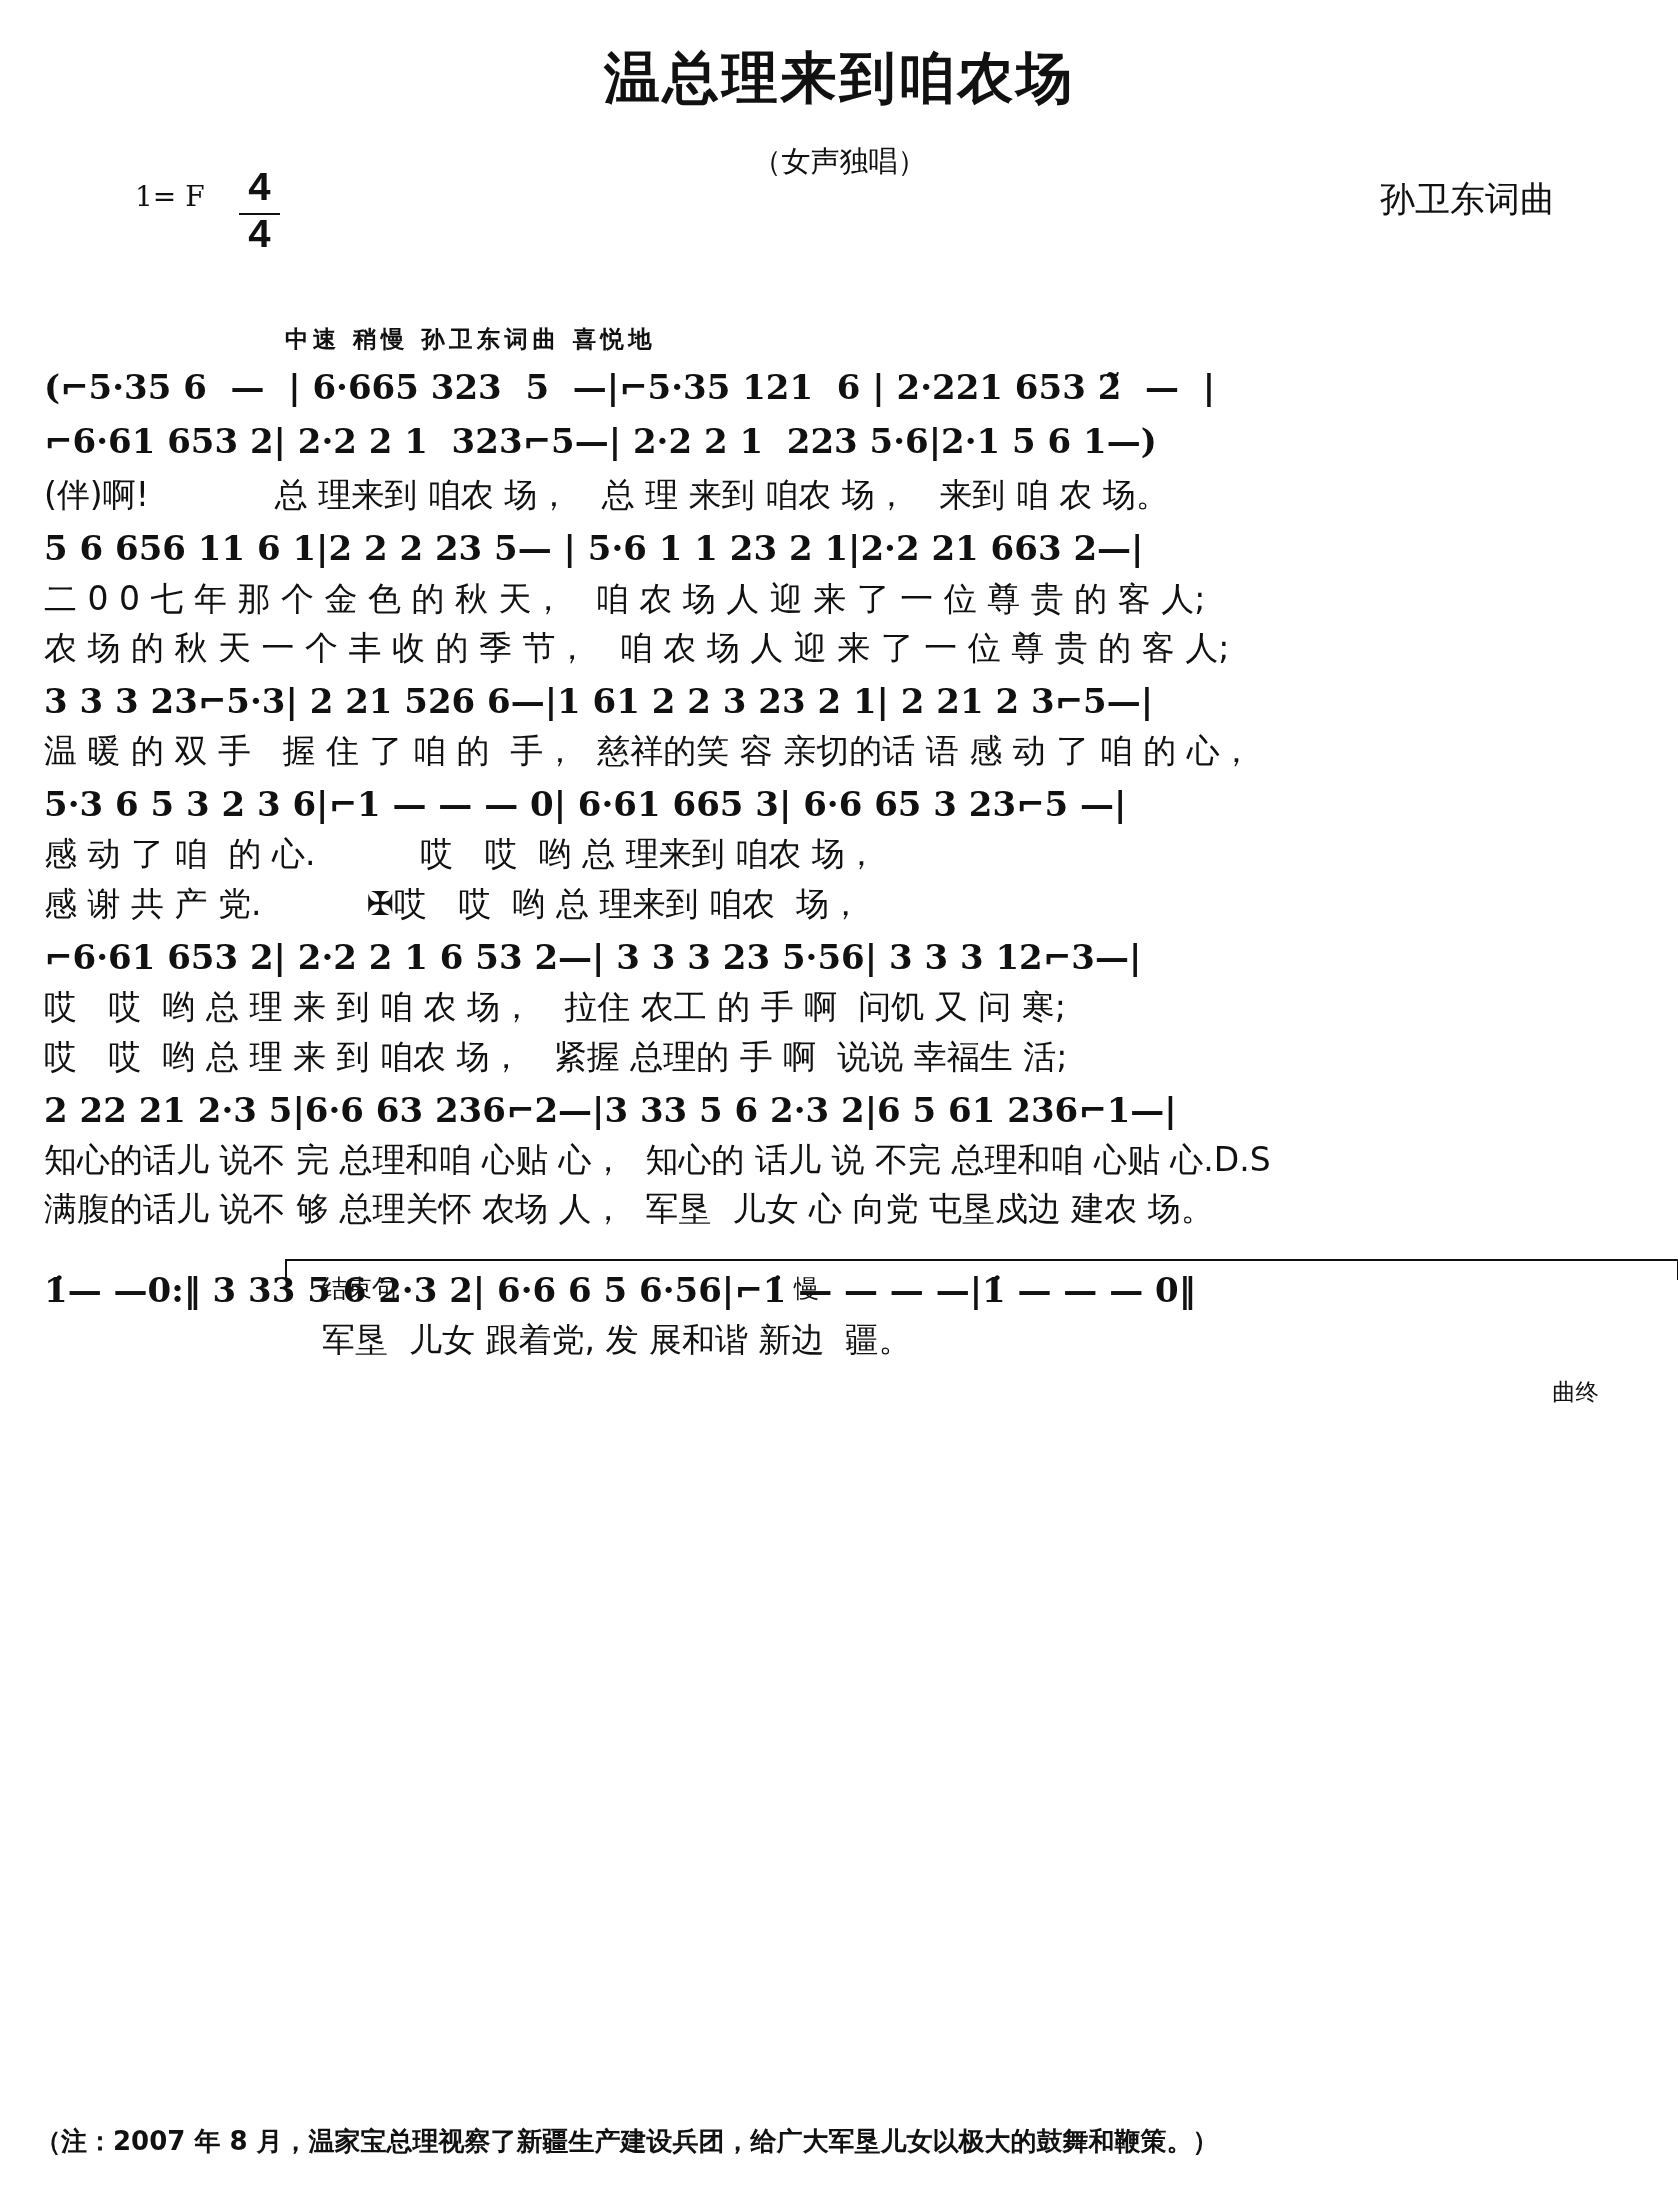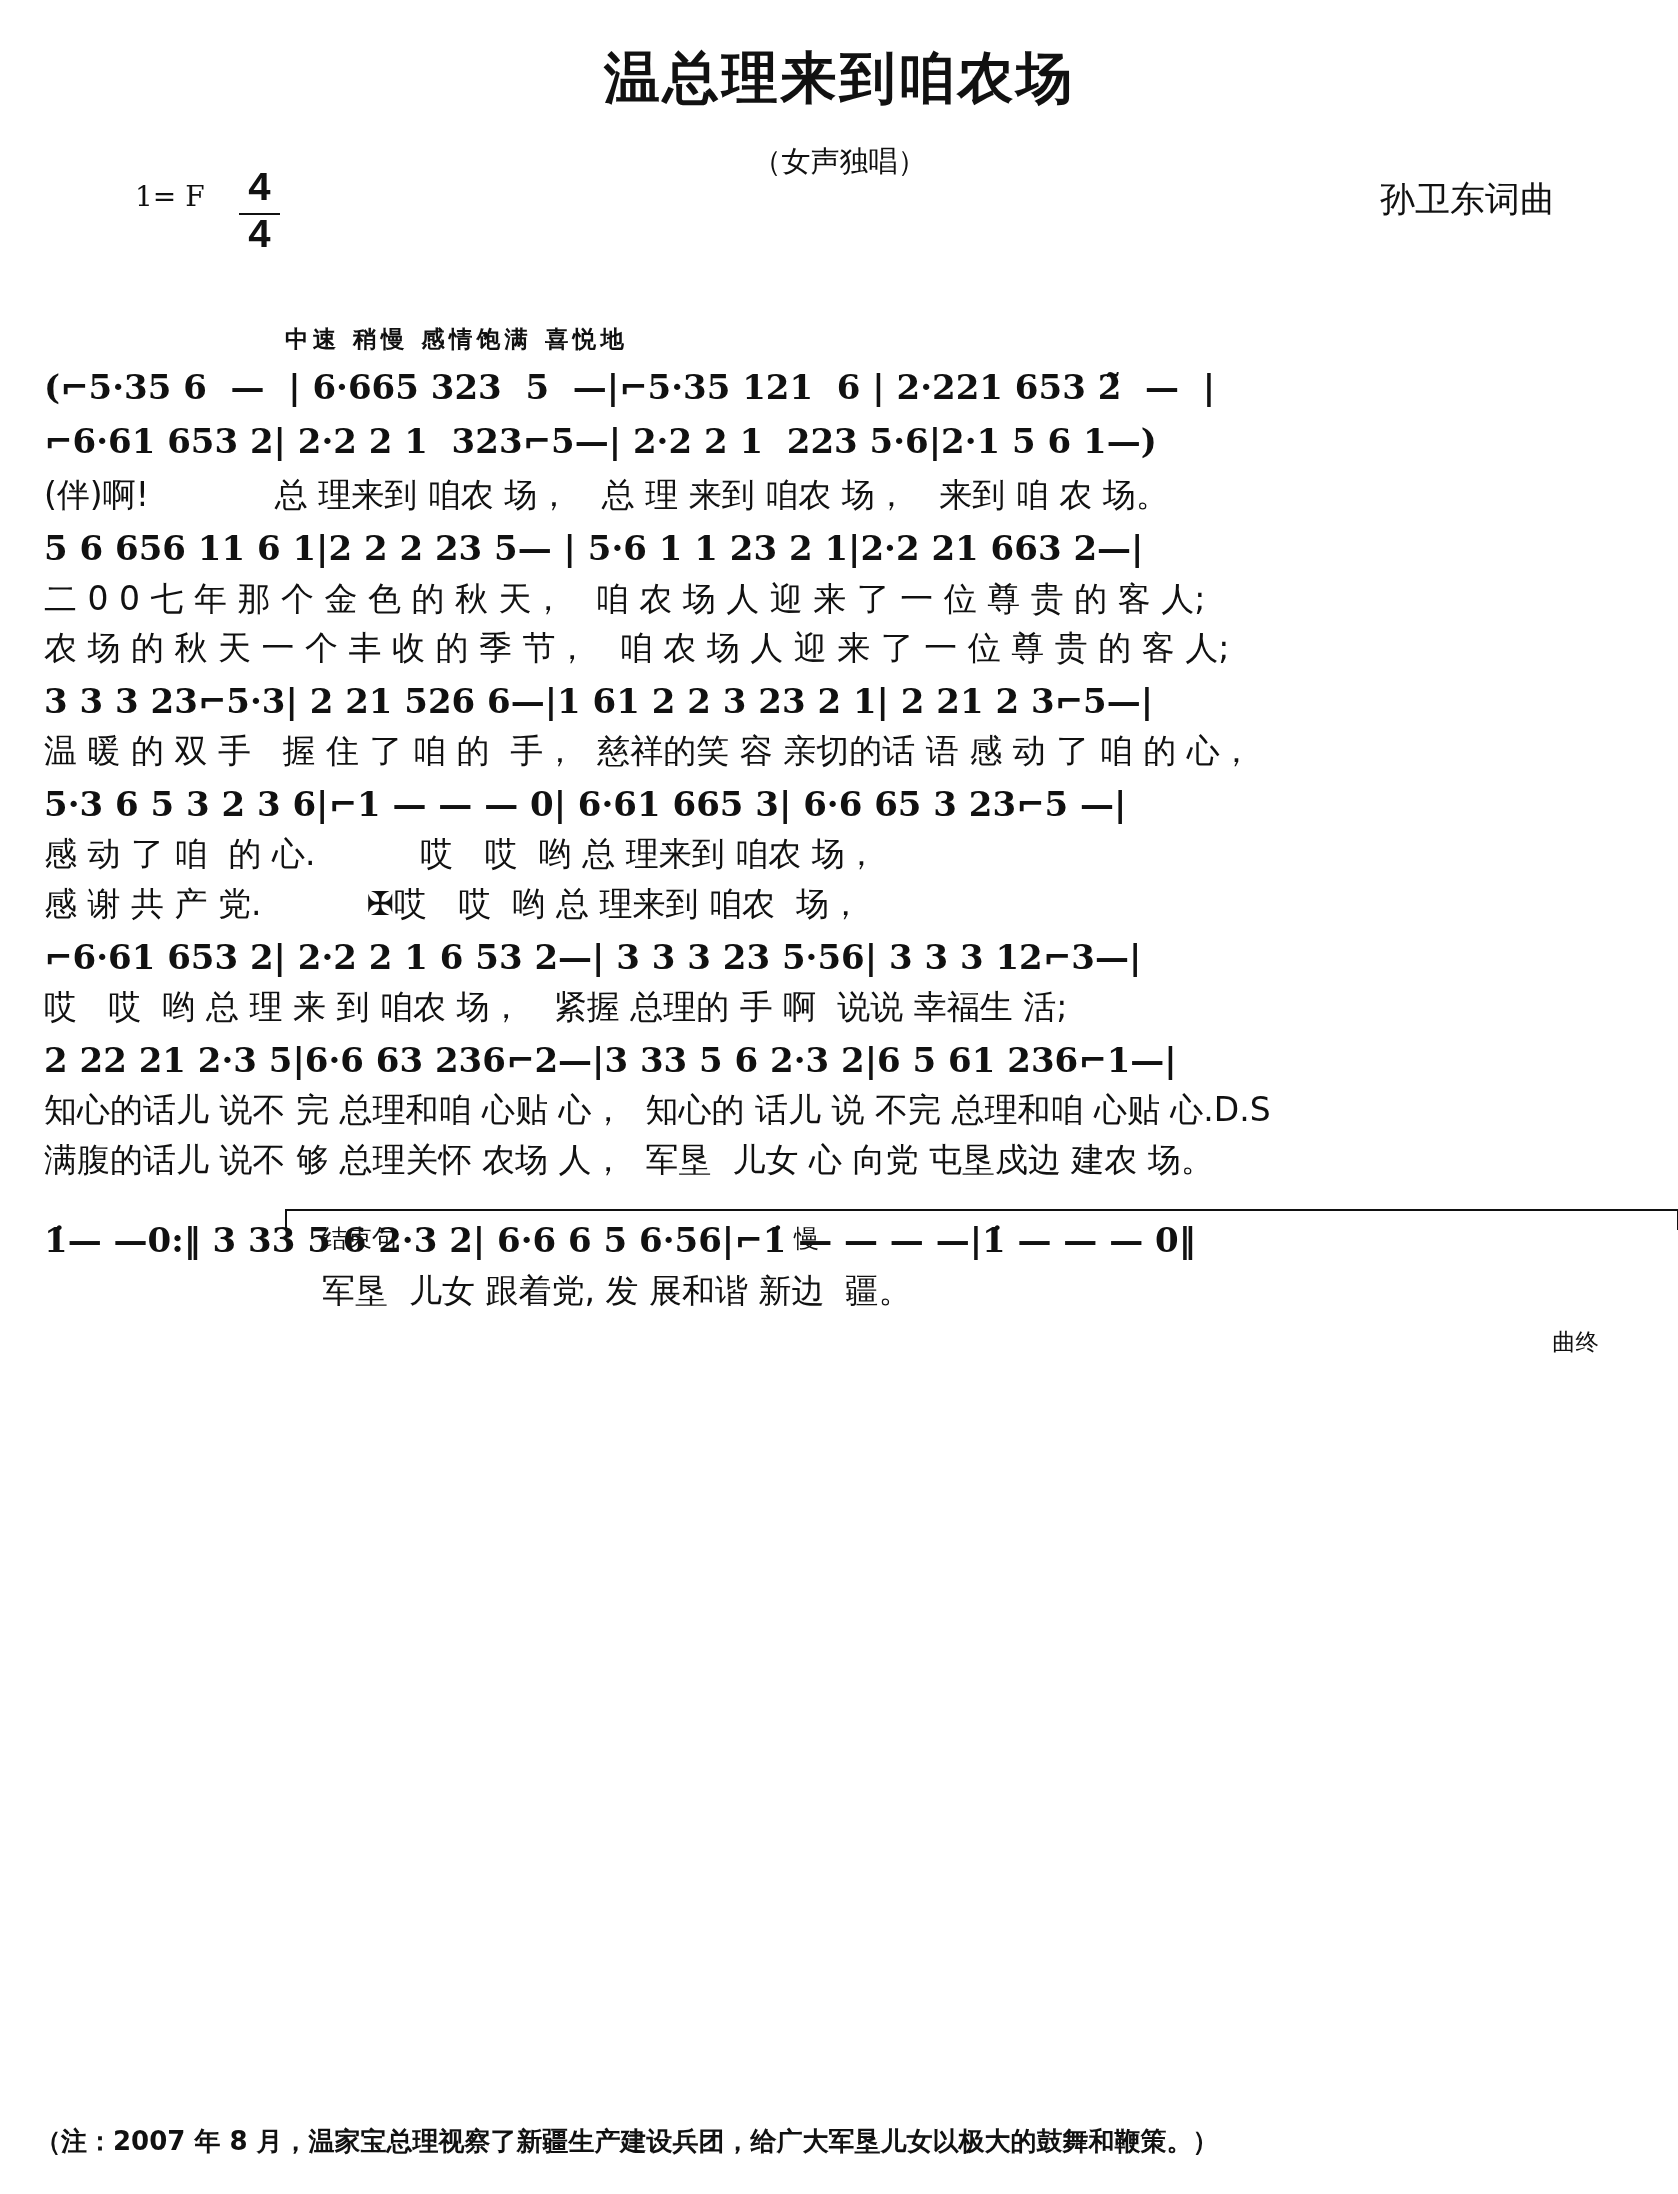--- a/index.html
+++ b/index.html
@@ -171,21 +171,21 @@
   <div class="subtitle">（女声独唱）</div>
   <div class="composer">孙卫东词曲</div>
 
   <div class="keysig">1= F</div>
   <div class="meter">
     <span>4</span>
     <span class="bar"></span>
     <span>4</span>
   </div>
 
-  <div class="expression">中速 稍慢 感情饱满 喜悦地</div>
+  <div class="expression">中速 稍慢 孙卫东词曲 喜悦地</div>
 
   <div class="systems">
 
     <div class="system">
       <div class="notes">(⌐5·35 6  —  | 6·665 323  5  —|⌐5·35 121  6 | 2·221 653 2̃  —  |</div>
     </div>
 
     <div class="system">
       <div class="notes">⌐6·61 653 2| 2·2 2 1  323⌐5—| 2·2 2 1  223 5·6|2·1 5 6 1—)</div>
     </div>
@@ -206,20 +206,21 @@
     </div>
 
     <div class="system">
       <div class="notes">5·3 6 5 3 2 3 6|⌐1 — — — 0| 6·61 665 3| 6·6 65 3 23⌐5 —|</div>
       <div class="lyric l1">感 动 了 咱  的 心.          哎   哎  哟 总 理来到 咱农 场，</div>
       <div class="lyric l2">感 谢 共 产 党.          ✠哎   哎  哟 总 理来到 咱农  场，</div>
     </div>
 
     <div class="system">
       <div class="notes">⌐6·61 653 2| 2·2 2 1 6 53 2—| 3 3 3 23 5·56| 3 3 3 12⌐3—|</div>
+      <div class="lyric l1">哎   哎  哟 总 理 来 到 咱 农 场，   拉住 农工 的 手 啊  问饥 又 问 寒;</div>
       <div class="lyric l2">哎   哎  哟 总 理 来 到 咱农 场，   紧握 总理的 手 啊  说说 幸福生 活;</div>
     </div>
 
     <div class="system">
       <div class="notes">2 22 21 2·3 5|6·6 63 236⌐2—|3 33 5 6 2·3 2|6 5 61 236⌐1—|</div>
       <div class="lyric l1">知心的话儿 说不 完 总理和咱 心贴 心，  知心的 话儿 说 不完 总理和咱 心贴 心.D.S</div>
       <div class="lyric l2">满腹的话儿 说不 够 总理关怀 农场 人，  军垦  儿女 心 向党 屯垦戍边 建农 场。</div>
     </div>
 
     <div class="system ending-wrap">

